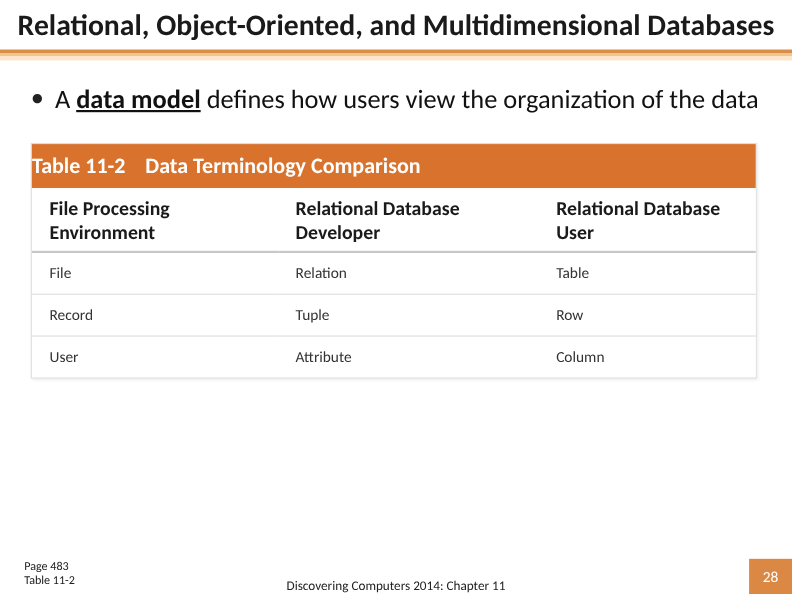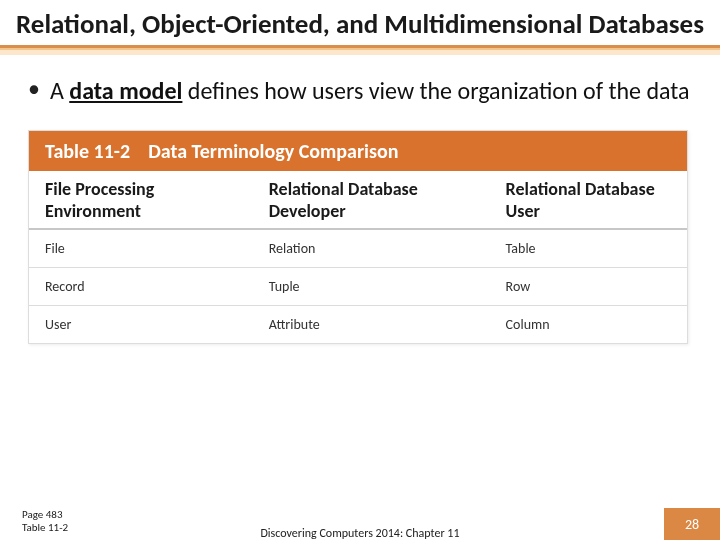--- a/index.html
+++ b/index.html
@@ -50,21 +50,21 @@
   .bold { font-weight: 700; }
 
   .table-wrap {
     margin: 24px 8px 0 0;
     border: 1px solid #ddd;
     box-shadow: 1px 1px 3px rgba(0,0,0,0.08);
   }
   .table-header {
     background: #d8722c;
     color: #fff;
-    padding: 8px 16px;
+    padding: 8px 0;
     font-size: 20px;
   }
   .tbl-num { font-weight: 700; }
   .tbl-title { font-weight: 600; }
   .data-table {
     width: 100%;
     border-collapse: collapse;
     background: #fff;
   }
   .data-table th {
@@ -105,21 +105,21 @@
     position: absolute;
     left: 0; right: 0;
     text-align: center;
     font-size: 12px;
     color: #222;
     bottom: 0;
   }
   .footer-right {
     position: absolute;
     right: 0; bottom: 0;
-    width: 56px; height: 32px;
+    width: 39px; height: 32px;
     background: #dc8845;
     color: #fff;
     font-size: 14px;
     display: flex;
     align-items: center;
     justify-content: center;
     margin-top: 44px;
   }
 </style>
 </head>

